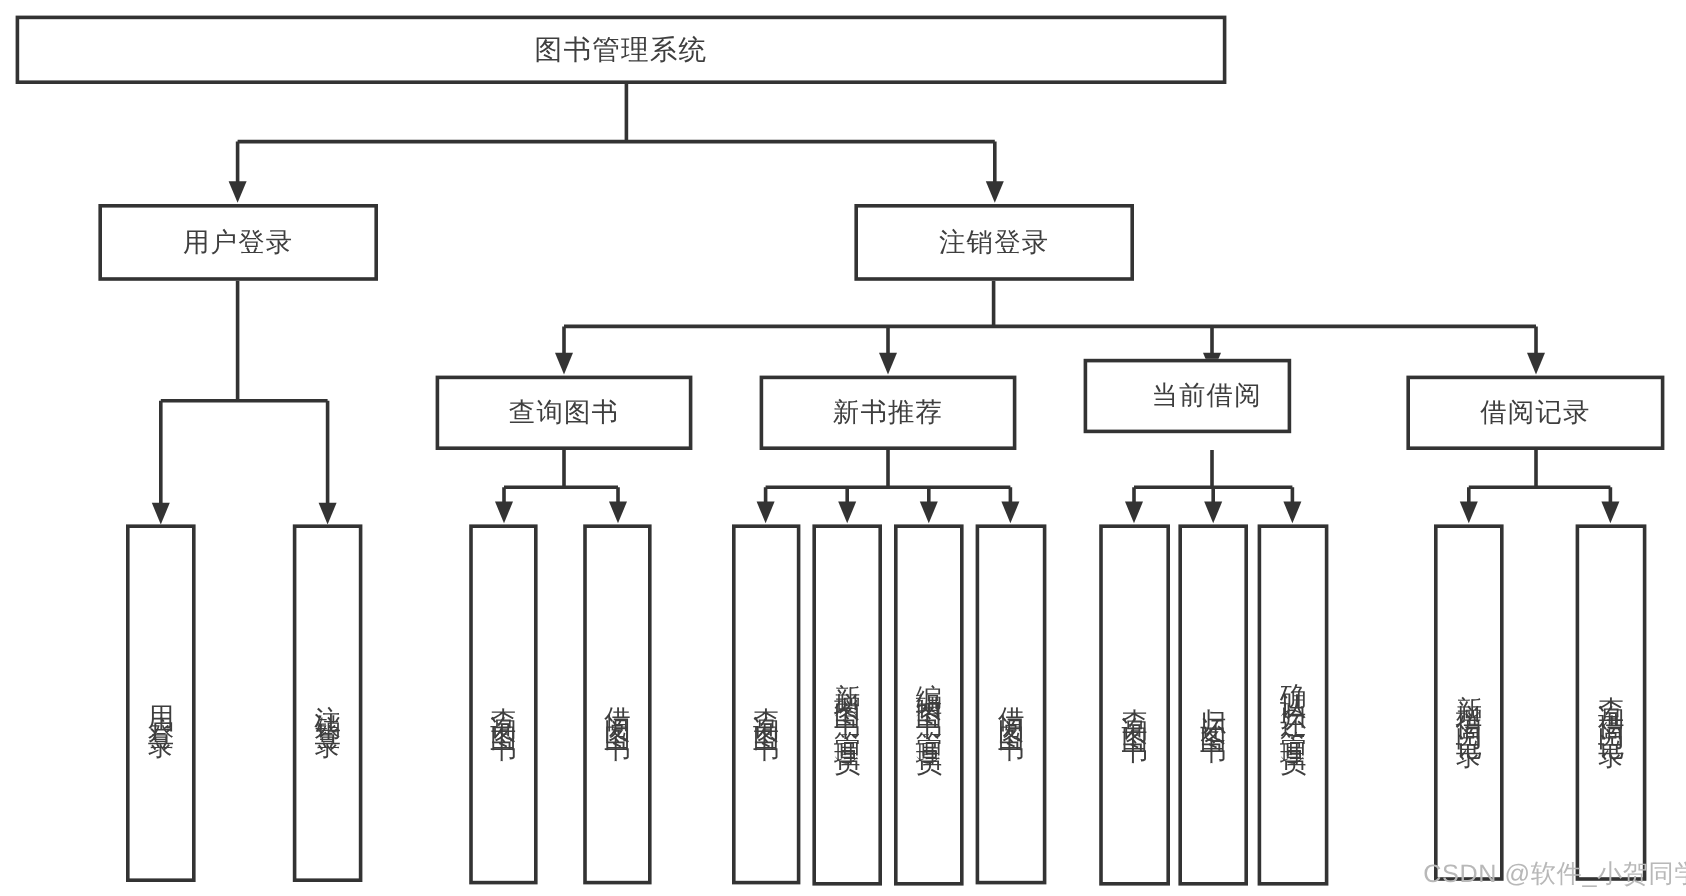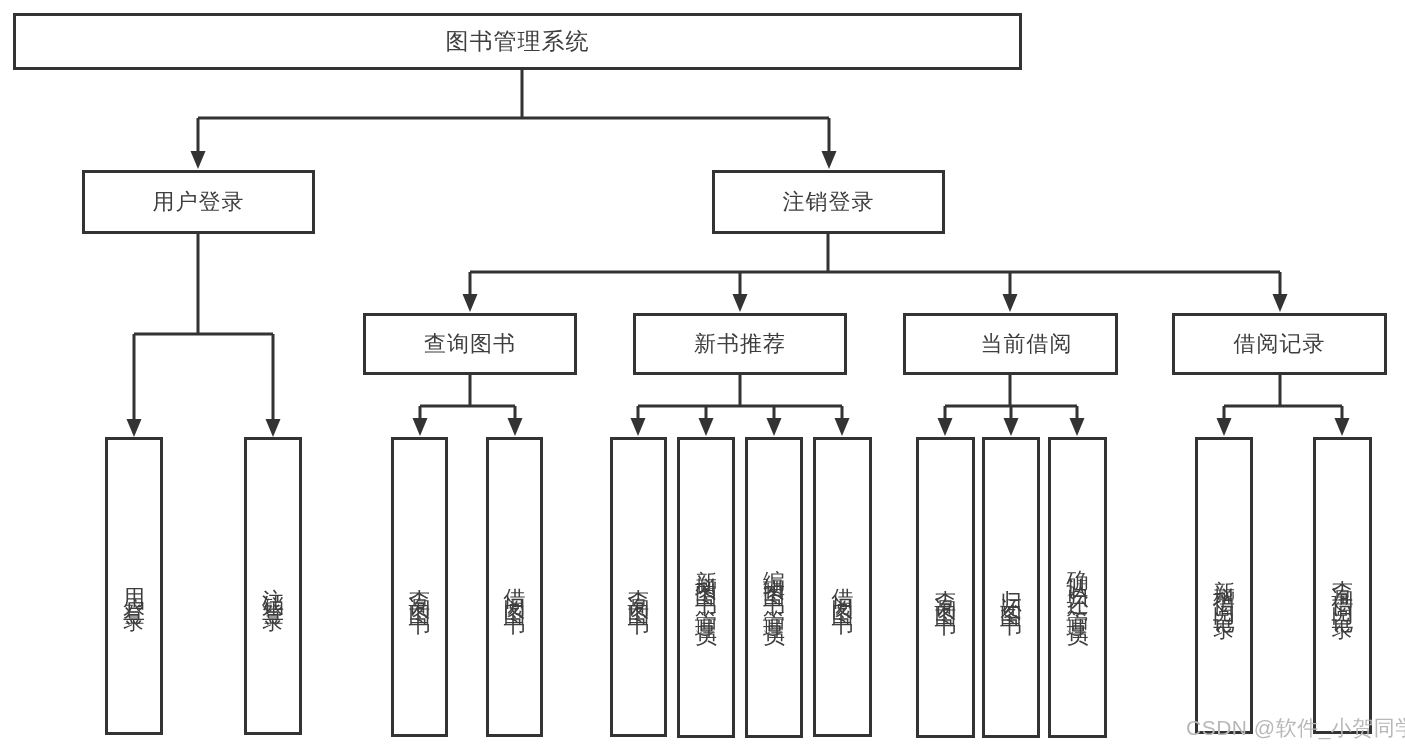--- a/index.html
+++ b/index.html
@@ -101,21 +101,21 @@
   <div class="node h-node" style="left:712px; top:170px; width:233px; height:64px;">
     <span>注销登录</span>
   </div>
 
   <div class="node h-node" style="left:363px; top:313px; width:214px; height:62px;">
     <span>查询图书</span>
   </div>
   <div class="node h-node" style="left:633px; top:313px; width:214px; height:62px;">
     <span>新书推荐</span>
   </div>
-  <div class="node h-node" style="left:903px; top:313px; width:215px; height:62px;padding-left:32px;">
+  <div class="node h-node" style="left:903px; top:299px; width:173px; height:62px;padding-left:32px;">
     <span>当前借阅</span>
   </div>
   <div class="node h-node" style="left:1172px; top:313px; width:215px; height:62px;">
     <span>借阅记录</span>
   </div>
 
   <div class="node v-node" style="left:105px; top:437px; width:58px; height:298px;">
     <span class="vtext">用户登录</span>
   </div>
   <div class="node v-node" style="left:244px; top:437px; width:58px; height:298px;">

